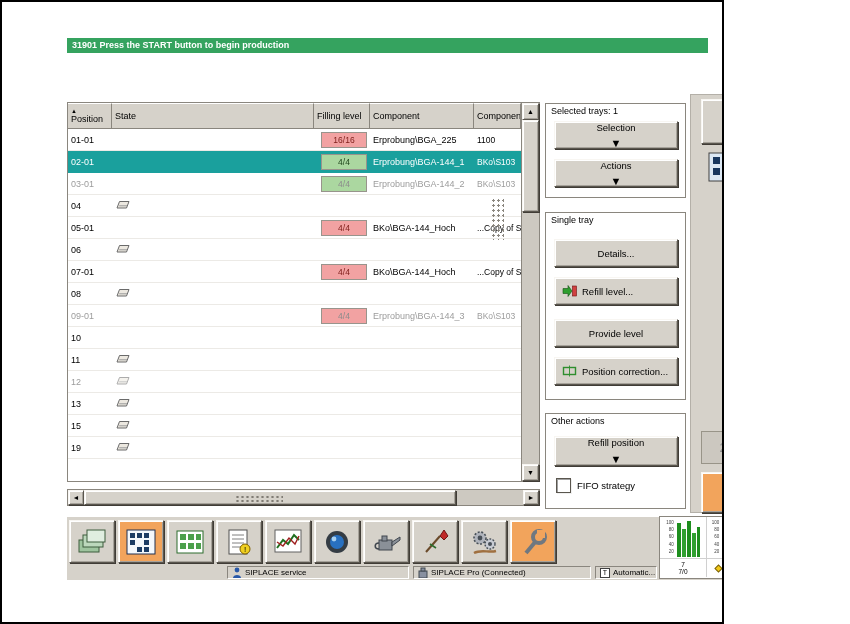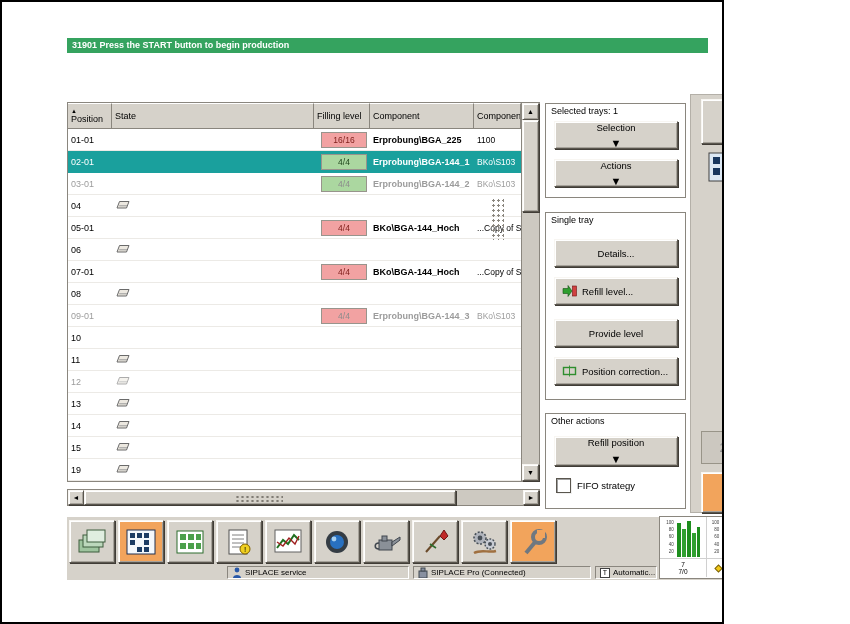--- a/index.html
+++ b/index.html
@@ -19,21 +19,21 @@
 .th{position:relative;font-size:9px;color:#000;border-right:1px solid #8a867e;border-bottom:1px solid #8a867e;border-top:1px solid #fff;display:flex;align-items:center;padding-left:3px;background:#d6d2ca;overflow:hidden;white-space:nowrap;}
 .th.c-pos-h{flex-direction:column;align-items:flex-start;justify-content:center;}
 .sort-icon{font-size:6px;line-height:6px;}
 .w-pos{width:44px}.w-state{width:202px}.w-fill{width:56px}.w-comp{width:104px}.w-comp2{width:47px}
 .tbody{position:absolute;left:0;top:26px;width:453px;height:352px;overflow:hidden;background:#fff;}
 .trow{display:flex;height:22px;align-items:center;font-size:9px;color:#000;border-bottom:1px solid #eceae6;background:#fff;}
 .trow .td{overflow:hidden;white-space:nowrap;}
 .td.c-pos{width:44px;padding-left:3px;}
 .td.c-state{width:202px;padding-left:4px;}
 .td.c-fill{width:56px;display:flex;justify-content:flex-end;padding-right:3px;}
-.td.c-comp{width:104px;padding-left:3px;font-weight:bold;}
+.td.c-comp{width:104px;padding-left:3px;}
 .td.c-comp2{width:47px;padding-left:3px;font-size:8.5px;}
 .badge{display:inline-block;min-width:46px;height:16px;line-height:15px;text-align:center;font-size:8.5px;border:1px solid #98948c;}
 .badge.pink{background:#f2a2a2;color:#80201c;}
 .badge.green{background:#abd7a0;color:#20461c;}
 .trow.selected{background:#1aa09d;color:#fff;border-bottom-color:#1aa09d;}
 .trow.disabled{color:#9c9c9c;}
 .trow.disabled .badge{color:#8c8c8c;}
 .trow.disabled svg{opacity:.55;}
 
 .vscroll{position:absolute;right:0;top:0;width:18px;height:378px;background:#cdc9c1;border-left:1px solid #8a867e;}
@@ -234,30 +234,20 @@
           <div class="td c-state"><svg width="14" height="9" viewBox="0 0 14 9">
               <polygon points="1,8 3.5,1.5 13,1.5 10.5,8" fill="#ece8e0" stroke="#6a6a6a"></polygon>
               <line x1="3.2" y1="5.8" x2="11" y2="5.8" stroke="#9a9a9a"></line>
             </svg></div>
           <div class="td c-fill"></div>
           <div class="td c-comp"></div>
           <div class="td c-comp2"></div>
         </div>
         <div class="trow">
           <div class="td c-pos">13</div>
-          <div class="td c-state"><svg width="14" height="9" viewBox="0 0 14 9">
-              <polygon points="1,8 3.5,1.5 13,1.5 10.5,8" fill="#ece8e0" stroke="#6a6a6a"></polygon>
-              <line x1="3.2" y1="5.8" x2="11" y2="5.8" stroke="#9a9a9a"></line>
-            </svg></div>
-          <div class="td c-fill"></div>
-          <div class="td c-comp"></div>
-          <div class="td c-comp2"></div>
-        </div>
-        <div class="trow">
-          <div class="td c-pos">14</div>
           <div class="td c-state"><svg width="14" height="9" viewBox="0 0 14 9">
               <polygon points="1,8 3.5,1.5 13,1.5 10.5,8" fill="#ece8e0" stroke="#6a6a6a"></polygon>
               <line x1="3.2" y1="5.8" x2="11" y2="5.8" stroke="#9a9a9a"></line>
             </svg></div>
           <div class="td c-fill"></div>
           <div class="td c-comp"></div>
           <div class="td c-comp2"></div>
         </div>
         <div class="trow">
           <div class="td c-pos">15</div>

